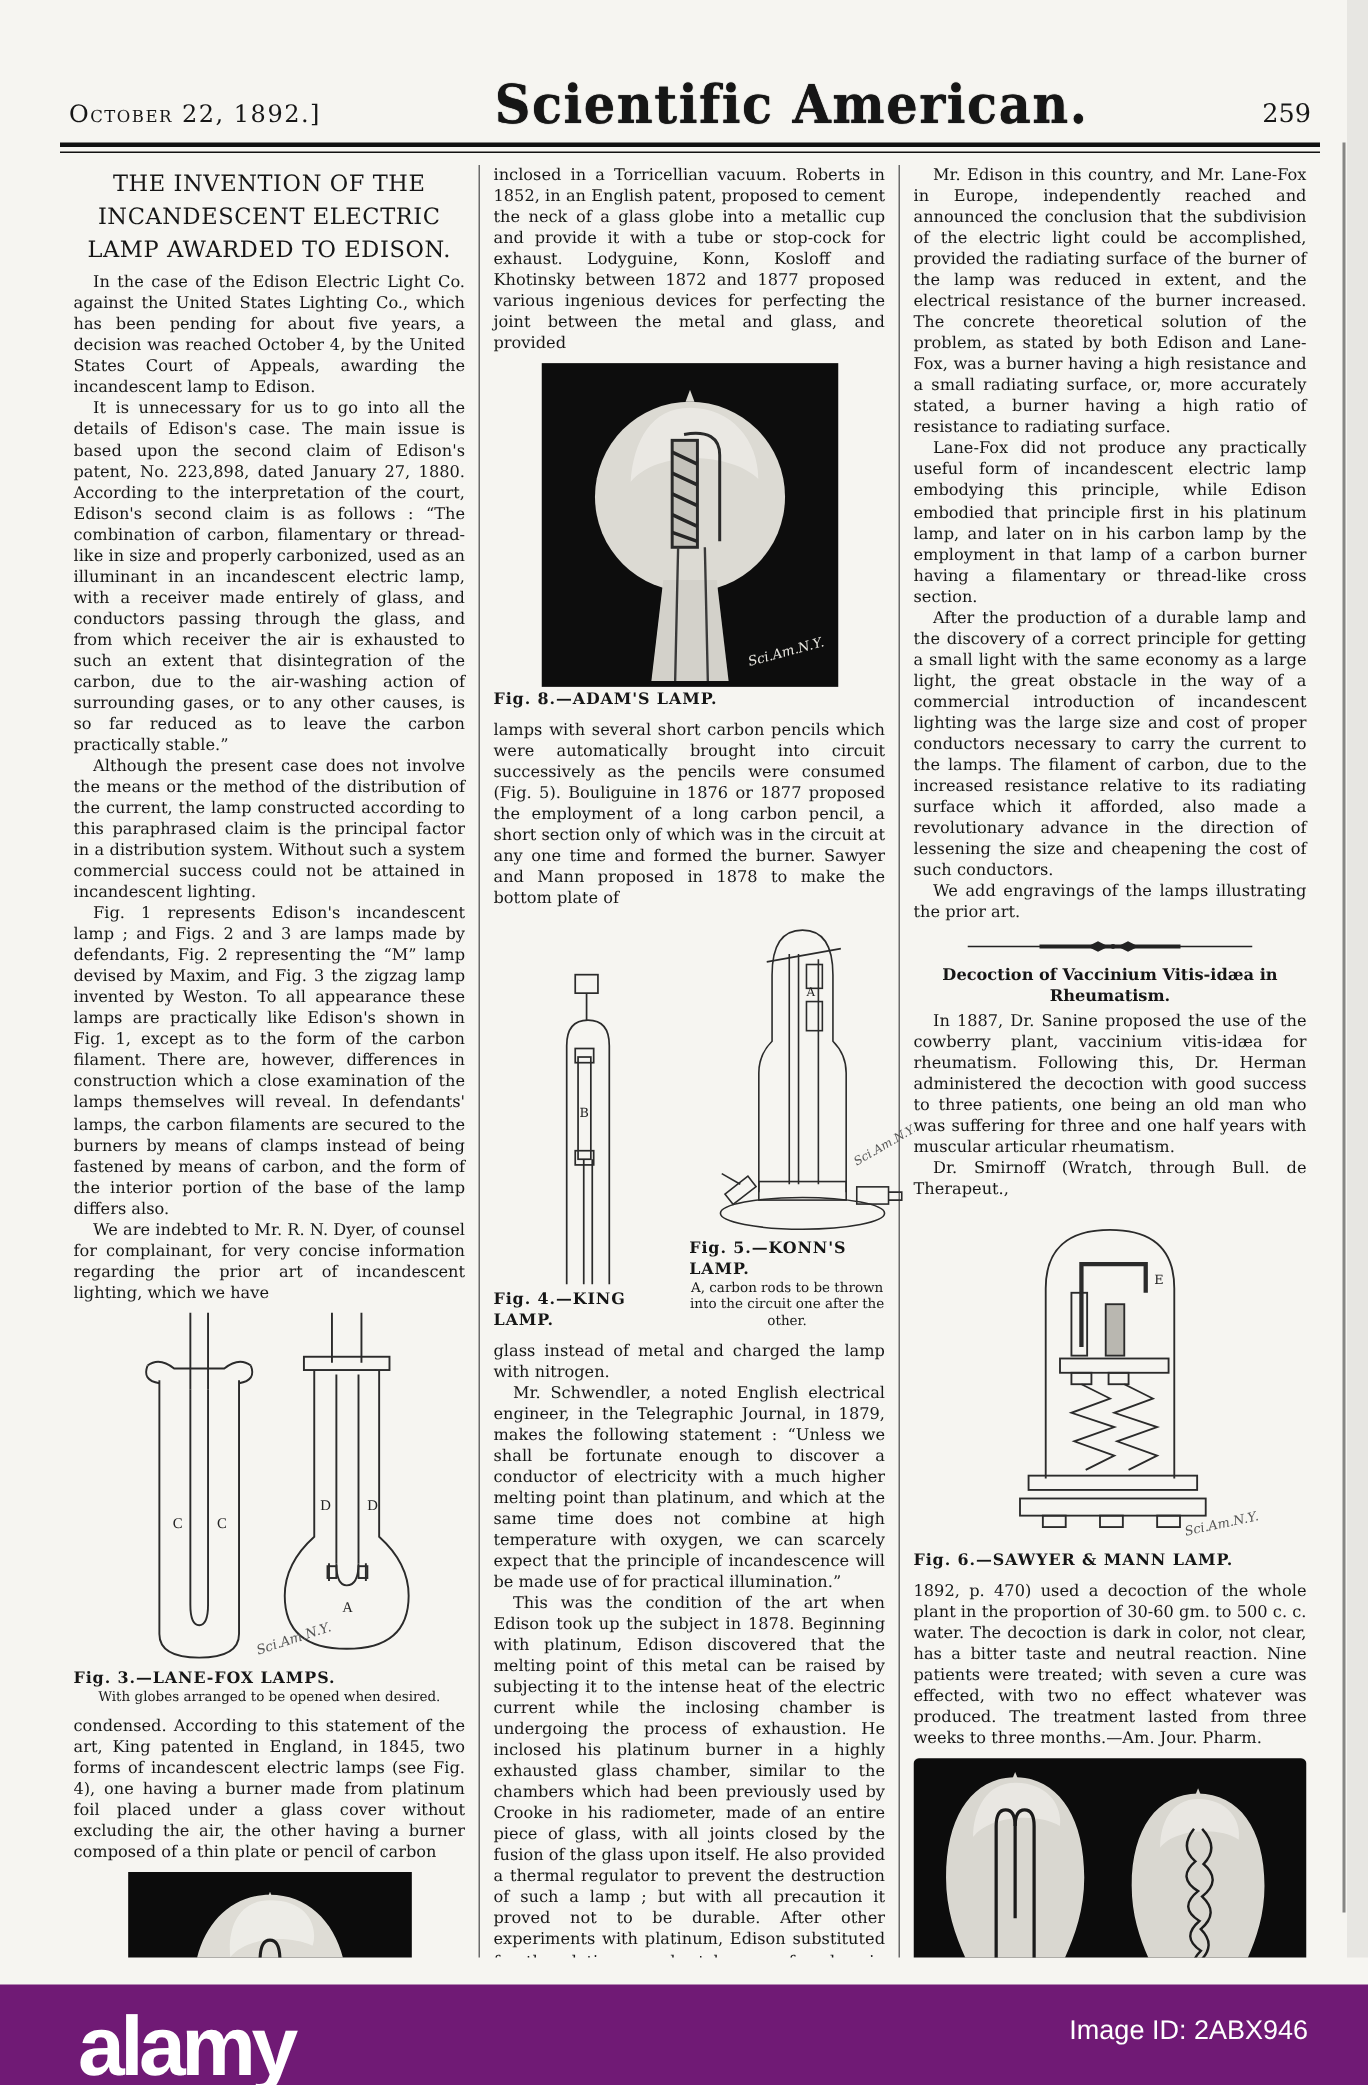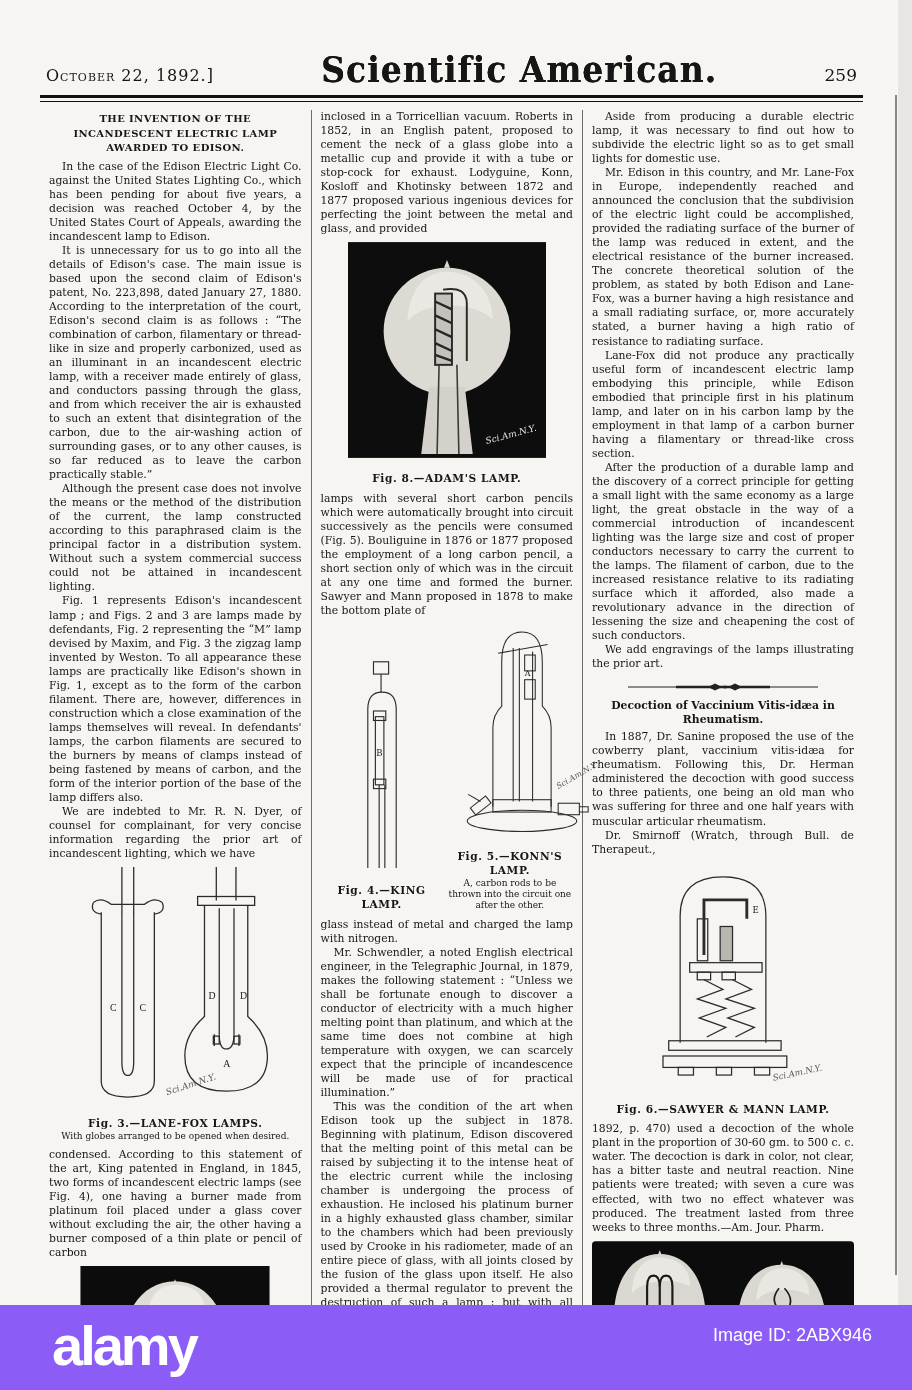--- a/index.html
+++ b/index.html
@@ -1,49 +1,49 @@
 <!DOCTYPE html>
 <html><head>
 <meta charset="utf-8">
 <style>
   html,body{margin:0;padding:0;background:#222;}
   .page{position:relative;width:912px;height:1390px;background:#f6f5f1;overflow:hidden;
         font-family:"DejaVu Serif","Liberation Serif",serif;color:#161616;}
-  .paper{position:absolute;top:0;left:0;right:0;bottom:85px;padding:50px 49px 0 40px;overflow:hidden;}
+  .paper{position:absolute;top:0;left:0;right:0;bottom:85px;padding:50px 32px 0 40px;overflow:hidden;}
   .scan-edge{position:absolute;top:0;right:0;width:14px;height:1305px;background:#e7e6e2;}
   .scan-line{position:absolute;top:95px;right:15px;width:2px;height:1180px;background:#4a4a4a;opacity:.65;}
 
   
   .hdr{display:flex;align-items:baseline;justify-content:space-between;padding:0 6px;}
   .hdr-date{font-size:16px;letter-spacing:1px;font-variant:small-caps;}
   .masthead{font-size:33px;font-weight:bold;letter-spacing:1px;transform:scaleY(1.08);
             font-family:"DejaVu Serif",serif;text-shadow:0 0 .6px #000;}
   .hdr-page{font-size:17px;}
   .rule{margin-top:6px;border-top:3px solid #111;border-bottom:1px solid #111;height:3px;}
 
   
   .cols{display:flex;margin-top:8px;}
   .col{width:33.33%;padding:0 9px;font-size:10.8px;line-height:1.3;text-align:justify;}
   .col-1,.col-2{border-right:1px solid #6b6b6b;}
   p{margin:0;text-indent:13px;}
   p.noindent{text-indent:0;}
-  .art-title{font-weight:bold;text-align:center;font-size:10px;line-height:1.45;
+  .art-title{font-weight:normal;text-align:center;font-size:15px;line-height:1.45;
              letter-spacing:.4px;margin:2px 0 4px;text-indent:0;}
   .art2-title{font-weight:bold;text-align:center;font-size:10.8px;margin:2px 0 3px;text-indent:0;}
-  .caption{font-weight:bold;font-size:10.6px;text-align:center;letter-spacing:.6px;text-indent:0;margin-top:14px;}
+  .caption{font-weight:bold;font-size:10.6px;text-align:left;letter-spacing:.6px;text-indent:0;margin-top:2px;}
   .subcaption{font-size:9px;text-align:center;text-indent:0;line-height:1.25;}
   .figwrap{margin:6px 0;text-align:center;}
   .fig-pair{display:flex;align-items:flex-end;justify-content:center;gap:4px;}
   .fig-pair .half{width:50%;}
   .divider{display:block;margin:10px auto 6px;}
   svg{display:block;margin:0 auto;}
   .sig{font-style:italic;font-size:9px;}
 
   
-  .bar{position:absolute;left:0;right:0;bottom:0;height:85px;background:#8b5cf6;color:#fff;
+  .bar{position:absolute;left:0;right:0;bottom:0;height:67px;background:#701a75;color:#fff;
        font-family:"Liberation Sans","DejaVu Sans",sans-serif;}
   .bar-logo{position:absolute;left:52px;top:8px;font-size:56px;font-weight:bold;letter-spacing:-3px;}
   .bar-right{position:absolute;right:40px;top:16px;text-align:center;font-size:18px;line-height:1.6;}
   .bar-right .url{font-weight:bold;font-size:20px;}
 </style>
 </head>
 <body>
 
 <div class="page">
   <div class="scan-edge"></div>
@@ -194,21 +194,20 @@
           </div>
         </div>
 
         <p class="noindent">glass instead of metal and charged the lamp with nitrogen.</p>
         <p>Mr. Schwendler, a noted English electrical engineer, in the Telegraphic Journal, in 1879, makes the following statement : “Unless we shall be fortunate enough to discover a conductor of electricity with a much higher melting point than platinum, and which at the same time does not combine at high temperature with oxygen, we can scarcely expect that the principle of incandescence will be made use of for practical illumination.”</p>
         <p>This was the condition of the art when Edison took up the subject in 1878. Beginning with platinum, Edison discovered that the melting point of this metal can be raised by subjecting it to the intense heat of the electric current while the inclosing chamber is undergoing the process of exhaustion. He inclosed his platinum burner in a highly exhausted glass chamber, similar to the chambers which had been previously used by Crooke in his radiometer, made of an entire piece of glass, with all joints closed by the fusion of the glass upon itself. He also provided a thermal regulator to prevent the destruction of such a lamp ; but with all precaution it proved not to be durable. After other experiments with platinum, Edison substituted for the platinum a short burner of carbon in filamentary or thread-like form. This substitution marked an epoch in the art, and was the step which converted failure into success.</p>
 
       </div>
 
       <div class="col col-3">
-        <p>Aside from producing a durable electric lamp, it was necessary to find out how to subdivide the electric light so as to get small lights for domestic use.</p>
         <p>Mr. Edison in this country, and Mr. Lane-Fox in Europe, independently reached and announced the conclusion that the subdivision of the electric light could be accomplished, provided the radiating surface of the burner of the lamp was reduced in extent, and the electrical resistance of the burner increased. The concrete theoretical solution of the problem, as stated by both Edison and Lane-Fox, was a burner having a high resistance and a small radiating surface, or, more accurately stated, a burner having a high ratio of resistance to radiating surface.</p>
         <p>Lane-Fox did not produce any practically useful form of incandescent electric lamp embodying this principle, while Edison embodied that principle first in his platinum lamp, and later on in his carbon lamp by the employment in that lamp of a carbon burner having a filamentary or thread-like cross section.</p>
         <p>After the production of a durable lamp and the discovery of a correct principle for getting a small light with the same economy as a large light, the great obstacle in the way of a commercial introduction of incandescent lighting was the large size and cost of proper conductors necessary to carry the current to the lamps. The filament of carbon, due to the increased resistance relative to its radiating surface which it afforded, also made a revolutionary advance in the direction of lessening the size and cheapening the cost of such conductors.</p>
         <p>We add engravings of the lamps illustrating the prior art.</p>
 
         <svg class="divider" width="190" height="12" viewBox="0 0 190 12">
           <line x1="0" y1="6" x2="190" y2="6" stroke="#222" stroke-width="1"></line>
           <line x1="48" y1="6" x2="142" y2="6" stroke="#222" stroke-width="2.6"></line>
           <polygon points="80,6 87,2.5 94,6 87,9.5" fill="#222"></polygon>
           <circle cx="97" cy="6" r="1.6" fill="#222"></circle>

